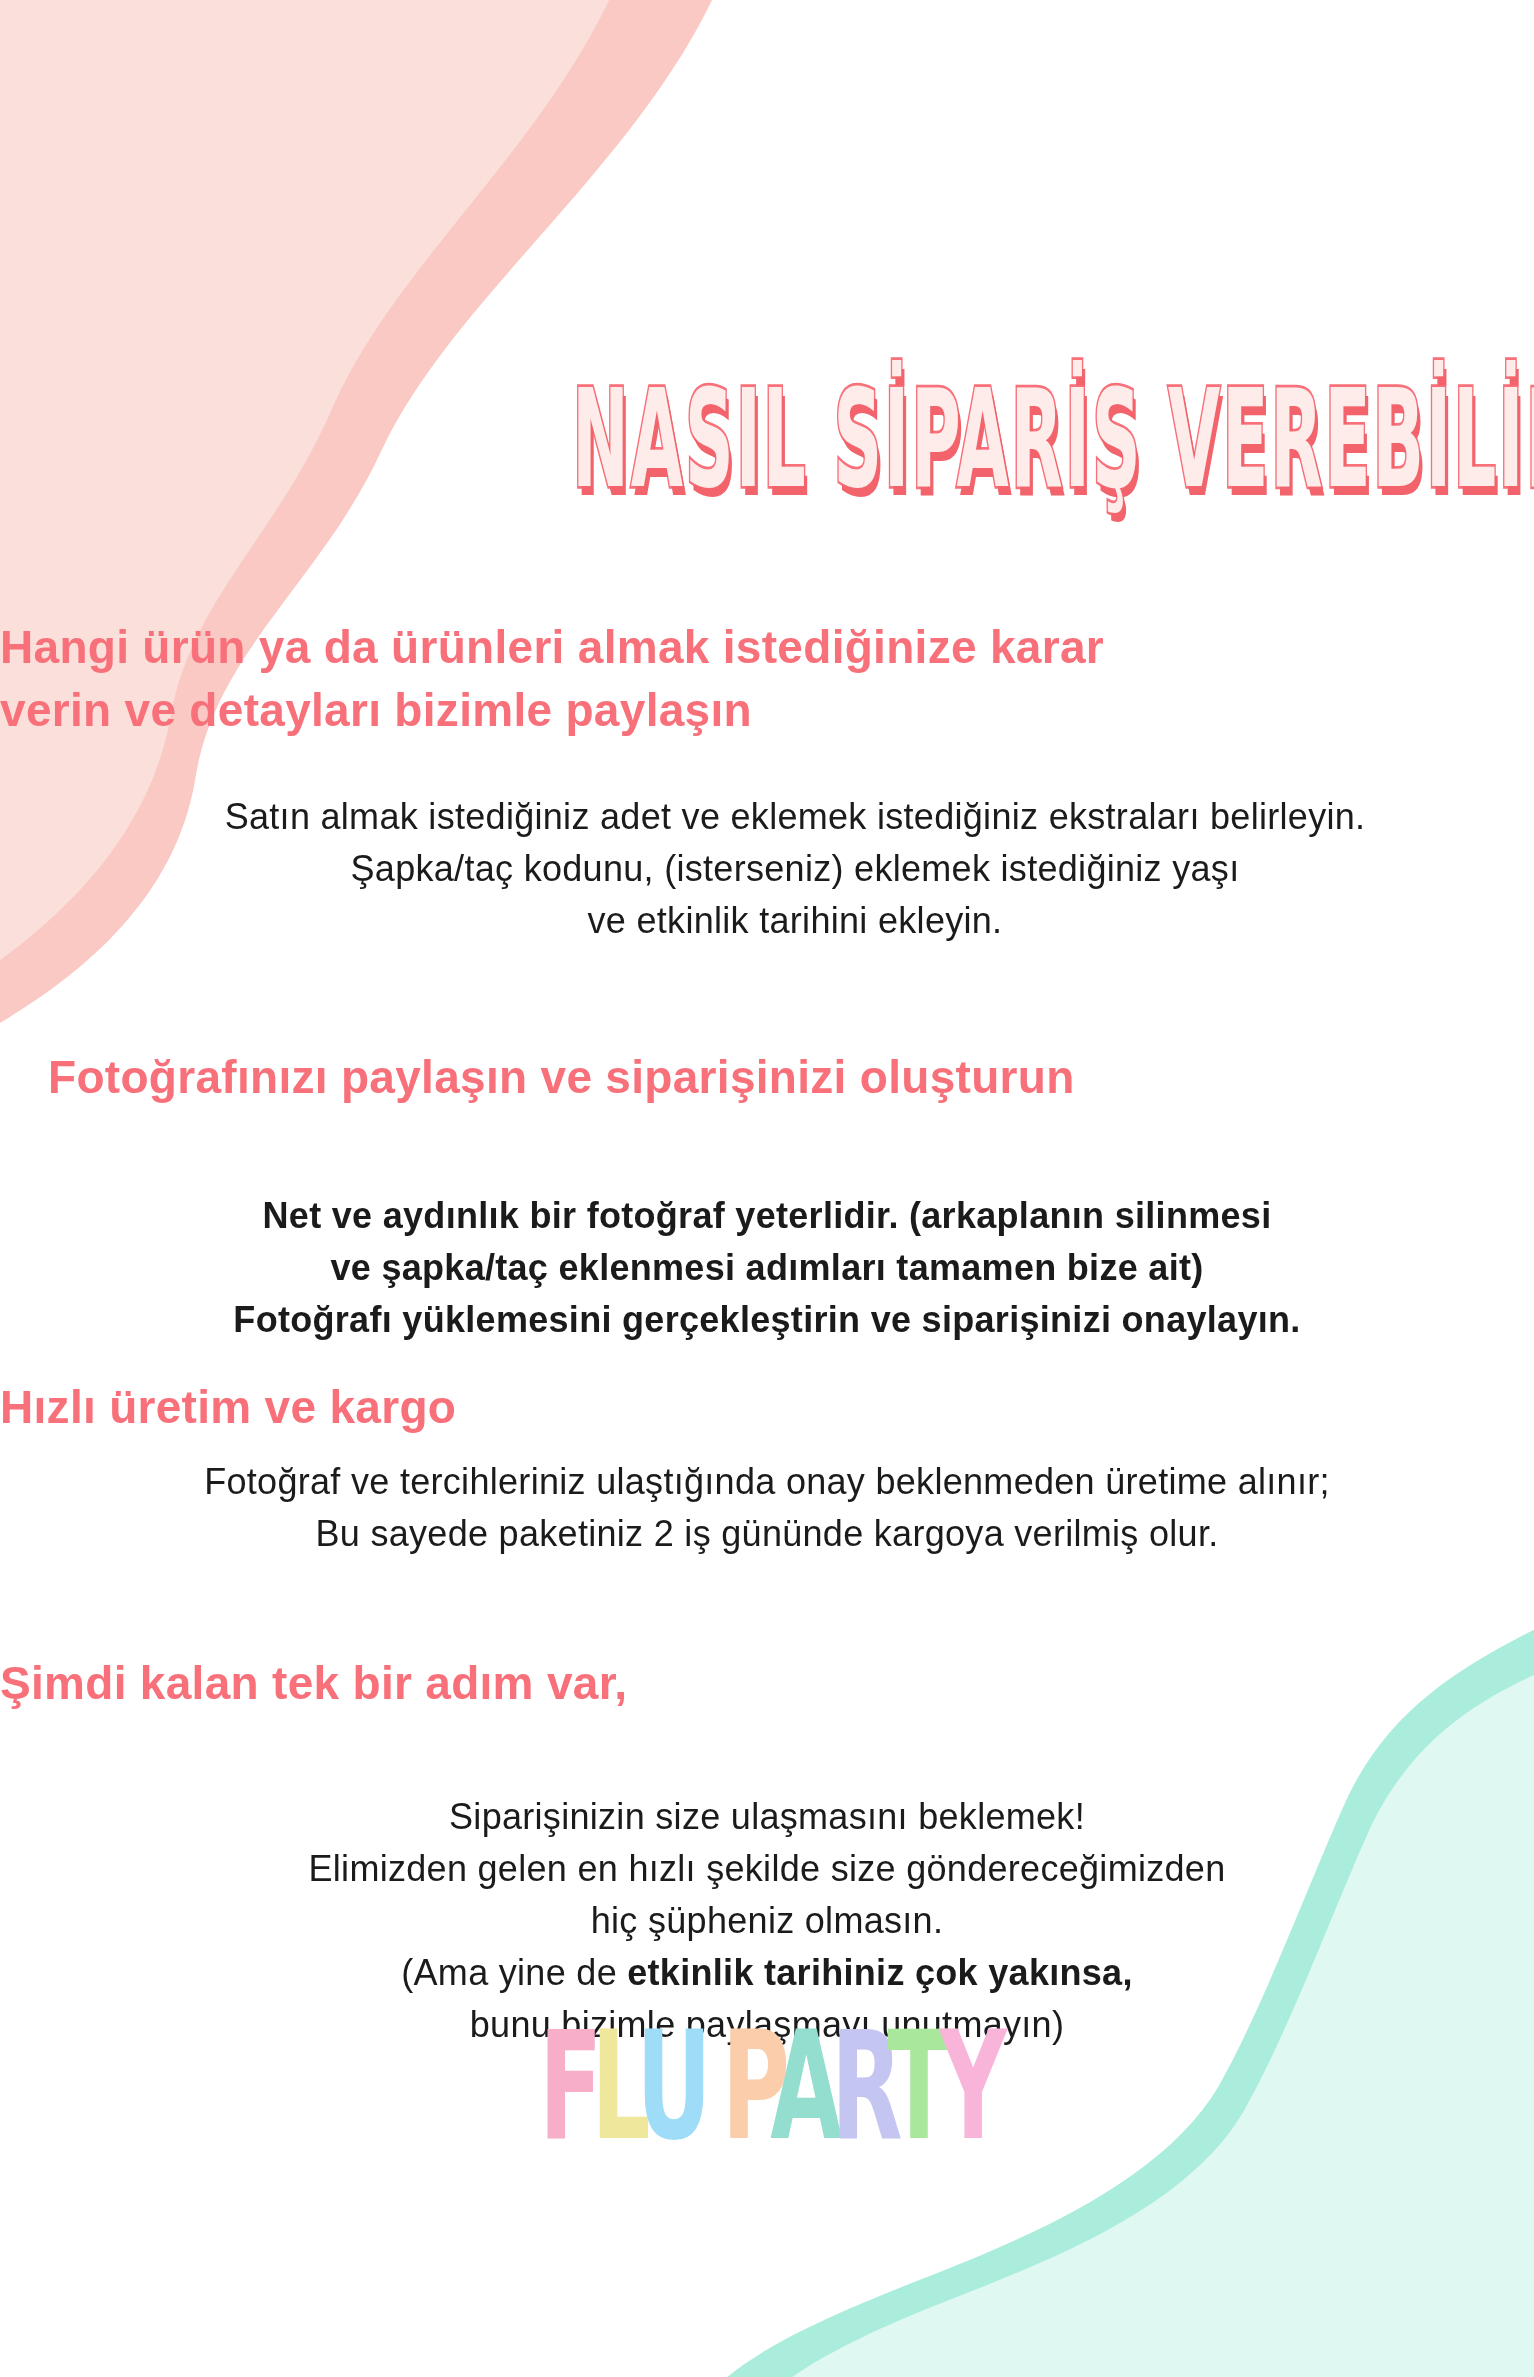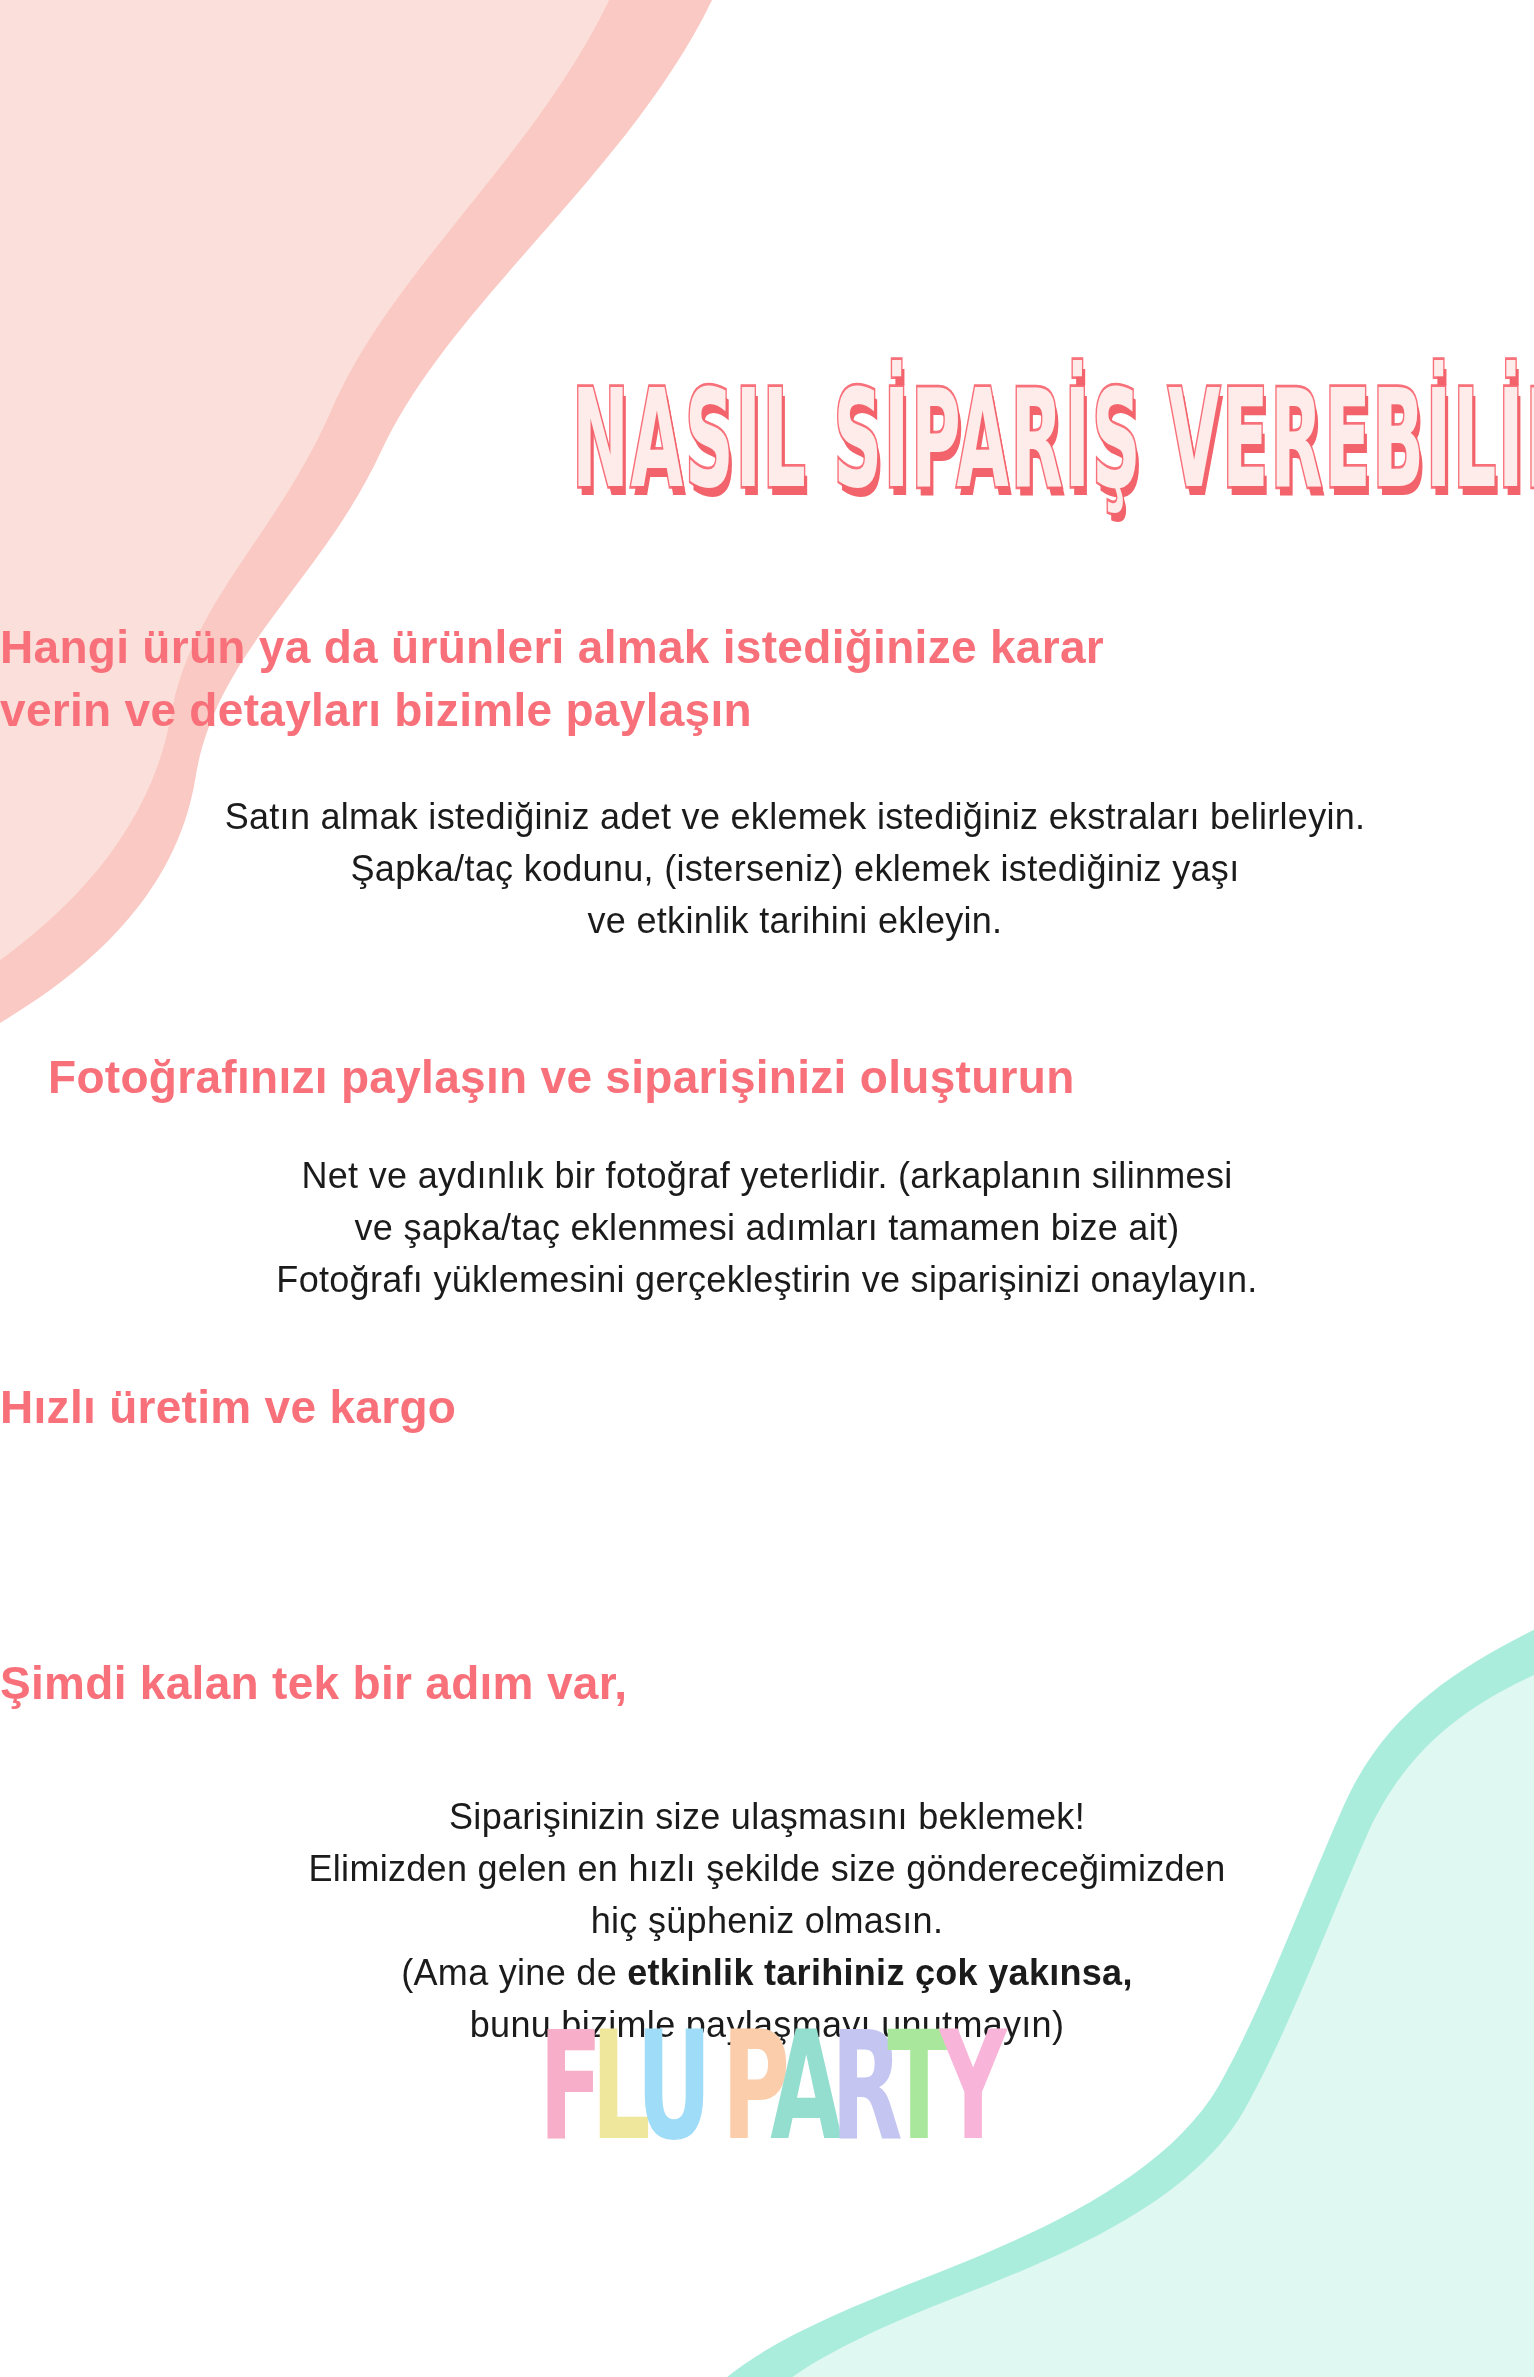--- a/index.html
+++ b/index.html
@@ -65,21 +65,21 @@
     font-size: 36px;
     line-height: 52px;
     white-space: pre-line;
     letter-spacing: 0.3px;
   }
   .bold-inline { font-weight: bold; }
 
   .heading-1 { top: 616px; }
   .body-1    { top: 791px; padding-left: 28px; }
   .heading-2 { top: 1046px; padding-left: 48px; }
-  .body-2    { top: 1150px; }
+  .body-2    { top: 1190px; font-weight: bold; }
   .heading-3 { top: 1359px; margin-top: 17px; }
   .body-3    { top: 1456px; }
   .heading-4 { top: 1652px; }
   .body-4    { top: 1739px; }
 
   .logo {
     position: absolute;
     top: 2011px;
     left: 0;
     width: 100%;
@@ -118,20 +118,22 @@
   <div class="section-body body-1">Satın almak istediğiniz adet ve eklemek istediğiniz ekstraları belirleyin.
 Şapka/taç kodunu, (isterseniz) eklemek istediğiniz yaşı
 ve etkinlik tarihini ekleyin.</div>
 
   <div class="section-heading heading-2">Fotoğrafınızı paylaşın ve siparişinizi oluşturun</div>
   <div class="section-body body-2">Net ve aydınlık bir fotoğraf yeterlidir. (arkaplanın silinmesi
 ve şapka/taç eklenmesi adımları tamamen bize ait)
 Fotoğrafı yüklemesini gerçekleştirin ve siparişinizi onaylayın.</div>
 
   <div class="section-heading heading-3">Hızlı üretim ve kargo</div>
+  <div class="section-body body-3">Fotoğraf ve tercihleriniz ulaştığında onay beklenmeden üretime alınır;
+Bu sayede paketiniz 2 iş gününde kargoya verilmiş olur.</div>
 
   <div class="section-heading heading-4">Şimdi kalan tek bir adım var,</div>
   <div class="section-body body-4">
     <span>Siparişinizin size ulaşmasını beklemek!
 Elimizden gelen en hızlı şekilde size göndereceğimizden
 hiç şüpheniz olmasın.
 (Ama yine de </span><span class="bold-inline">etkinlik tarihiniz çok yakınsa,</span><span>
 bunu bizimle paylaşmayı unutmayın)</span>
   </div>
 

